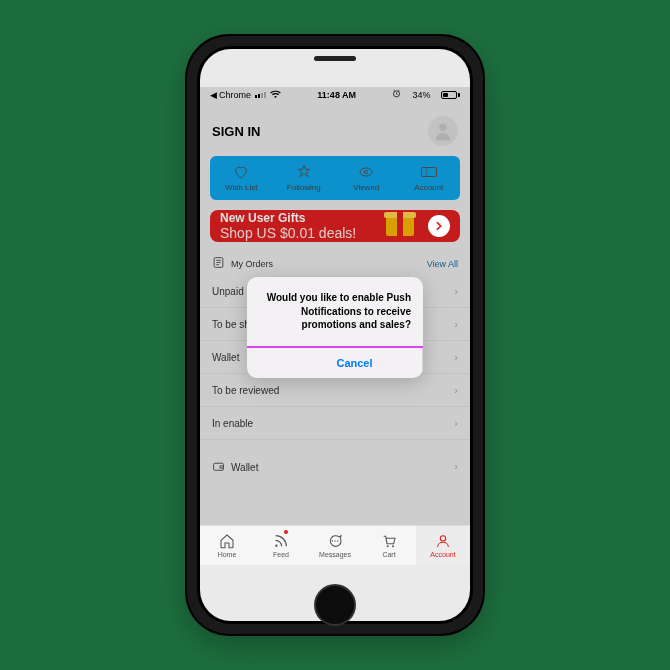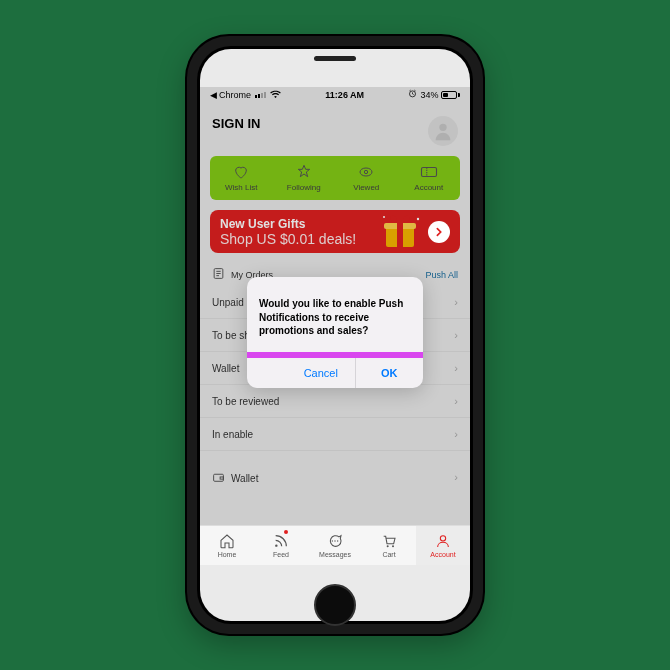--- a/index.html
+++ b/index.html
@@ -77,44 +77,44 @@
       height: 15px;
       display: flex;
       justify-content: space-between;
       align-items: center;
       padding: 0 10px;
       font-size: 9px;
       font-weight: 500;
       color: #000;
     }
     .status-left { display: flex; align-items: center; gap: 4px; }
-    .status-right { display: flex; align-items: center; gap: 3px; }
+    .status-right { display: flex; align-items: center; gap: 11px; }
     .back-chrome { display: flex; align-items: center; gap: 2px; }
     .signal-bars { display: inline-flex; align-items: flex-end; gap: 1px; }
     .signal-bars span { width: 2px; background: #000; }
     .signal-bars span:nth-child(1){height:3px;} .signal-bars span:nth-child(2){height:4px;}
     .signal-bars span:nth-child(3){height:5px; background:#aaa;} .signal-bars span:nth-child(4){height:6px; background:#aaa;}
     .battery { display: inline-flex; align-items: center; }
     .battery-body { width: 16px; height: 8px; border: 1px solid #000; border-radius: 2px; position: relative; }
     .battery-fill { position: absolute; left: 1px; top: 1px; bottom: 1px; width: 34%; background: #000; border-radius: 1px; }
     .battery-cap { width: 1.5px; height: 4px; background: #000; margin-left: 1px; border-radius: 0 1px 1px 0; }
 
     
-    .header { display: flex; justify-content: space-between; align-items: flex-start; padding: 14px 12px 10px; }
+    .header { display: flex; justify-content: space-between; align-items: center; padding: 14px 12px 10px; }
     .sign-in { font-weight: 700; font-size: 13px; color: #000; }
     .avatar { width: 30px; height: 30px; border-radius: 50%; background: #ddd; display: flex; align-items: center; justify-content: center; color: #bbb; }
 
     
-    .quick-row { margin: 0 10px; background: #84cc16; border-radius: 6px; display: flex; padding: 8px 0; }
+    .quick-row { margin: 0 10px; background: #0ea5e9; border-radius: 6px; display: flex; padding: 8px 0; }
     .quick-item { flex: 1; display: flex; flex-direction: column; align-items: center; gap: 3px; font-size: 8px; color: #444; }
     .quick-item .ico { color: #555; height: 16px; display: flex; align-items: center; }
 
     
     .banner {
-      margin: 10px; background: #e02020; border-radius: 8px; height: 43px;
+      margin: 10px; background: #e02020; border-radius: 8px; height: 32px;
       display: flex; align-items: center; justify-content: space-between; padding: 0 10px; color: #fff;
       position: relative; overflow: hidden;
     }
     .banner-text .title { font-weight: 700; font-size: 12px; }
     .banner-text .sub { font-size: 14px; opacity: 0.9; }
     .banner-gift { position: absolute; right: 36px; bottom: -2px; }
     .banner-arrow { width: 22px; height: 22px; background: #fff; border-radius: 50%; display: flex; align-items: center; justify-content: center; color: #e02020; font-weight: bold; z-index: 2; }
 
     
     .orders-head { display: flex; justify-content: space-between; align-items: center; padding: 4px 12px; font-size: 9px; }
@@ -158,28 +158,28 @@
       left: 50%;
       transform: translateX(-50%);
       width: 176px;
       background: #f3f1f4;
       border-radius: 10px;
       box-shadow: 0 4px 20px rgba(0,0,0,0.2);
       z-index: 50;
       overflow: hidden;
     }
     .dialog-text {
-      padding: 20px 12px 14px;
-      text-align: left;
+      padding: 14px 12px 14px;
+      text-align: right;
       font-size: 10px;
       font-weight: 600;
       color: #000;
       line-height: 1.35;
     }
-    .dialog-btns { display: flex; border-top: 6px solid #d946ef; padding-left: 40px; }
+    .dialog-btns { display: flex; border-top: 2px solid #d946ef; padding-left: 40px; }
     .dialog-btns button {
       flex: 1; background: none; border: none; padding: 9px 0;
       font-size: 11px; color: #007aff; font-family: inherit;
     }
     .dialog-btns button:first-child { border-right: 1px solid #d6d4d8; }
     .dialog-btns button:last-child { font-weight: 600; }
   </style>
 </head>
 <body>
 
@@ -201,21 +201,21 @@
                 <span></span>
                 <span></span>
                 <span></span>
               </span>
             <span>
               <svg width="11" height="8" viewBox="0 0 24 18">
                   <path d="M12 18l-3-3c1.7-1.7 4.3-1.7 6 0l-3 3zm-6-6l-2-2c4.4-4.4 11.6-4.4 16 0l-2 2c-3.3-3.3-8.7-3.3-12 0zm-4-4l-2-2C6 .1 18 .1 24 6l-2 2C16.9 2.9 7.1 2.9 2 8z" fill="#000"></path>
                 </svg>
             </span>
           </div>
-          <div style="font-weight:600;">11:26 AM</div>
+          <div style="font-weight:600;">11:48 AM</div>
           <div class="status-right">
             <span>
               <svg width="9" height="9" viewBox="0 0 24 24">
                   <circle cx="12" cy="13" r="8" fill="none" stroke="#000" stroke-width="2"></circle>
                   <path d="M12 9v4l3 2M4 5l3-2M20 5l-3-2" stroke="#000" stroke-width="2" fill="none"></path>
                 </svg>
             </span>
             <span>34%</span>
             <span class="battery">
               <span class="battery-body">
@@ -296,21 +296,21 @@
         </div>
 
         <div class="orders-head">
           <div class="left">
             <span><svg width="13" height="13" viewBox="0 0 24 24">
                   <rect x="4" y="3" width="16" height="18" rx="2" fill="none" stroke="#555" stroke-width="1.8"></rect>
                   <path d="M8 8h8M8 12h8M8 16h5" stroke="#555" stroke-width="1.8"></path>
                 </svg></span>
             <span>My Orders</span>
           </div>
-          <span class="view-all">Push All</span>
+          <span class="view-all">View All</span>
         </div>
 
         <div class="list-row">
           <span>Unpaid</span>
           <span class="chev">›</span>
         </div>
         <div class="list-row">
           <span>To be shipped</span>
           <span class="chev">›</span>
         </div>
@@ -381,20 +381,19 @@
                 <path d="M4 21c0-4 3.6-7 8-7s8 3 8 7" fill="none" stroke="#e02020" stroke-width="1.6"></path>
               </svg></span>
           <span>Account</span>
         </div>
       </div>
 
       <div class="dialog">
         <div class="dialog-text">Would you like to enable Push Notifications to receive promotions and sales?</div>
         <div class="dialog-btns">
           <button>Cancel</button>
-          <button>OK</button>
         </div>
       </div>
 
     </div>
   </div>
   <div class="home-btn"></div>
 </div>
 
 </body></html>

